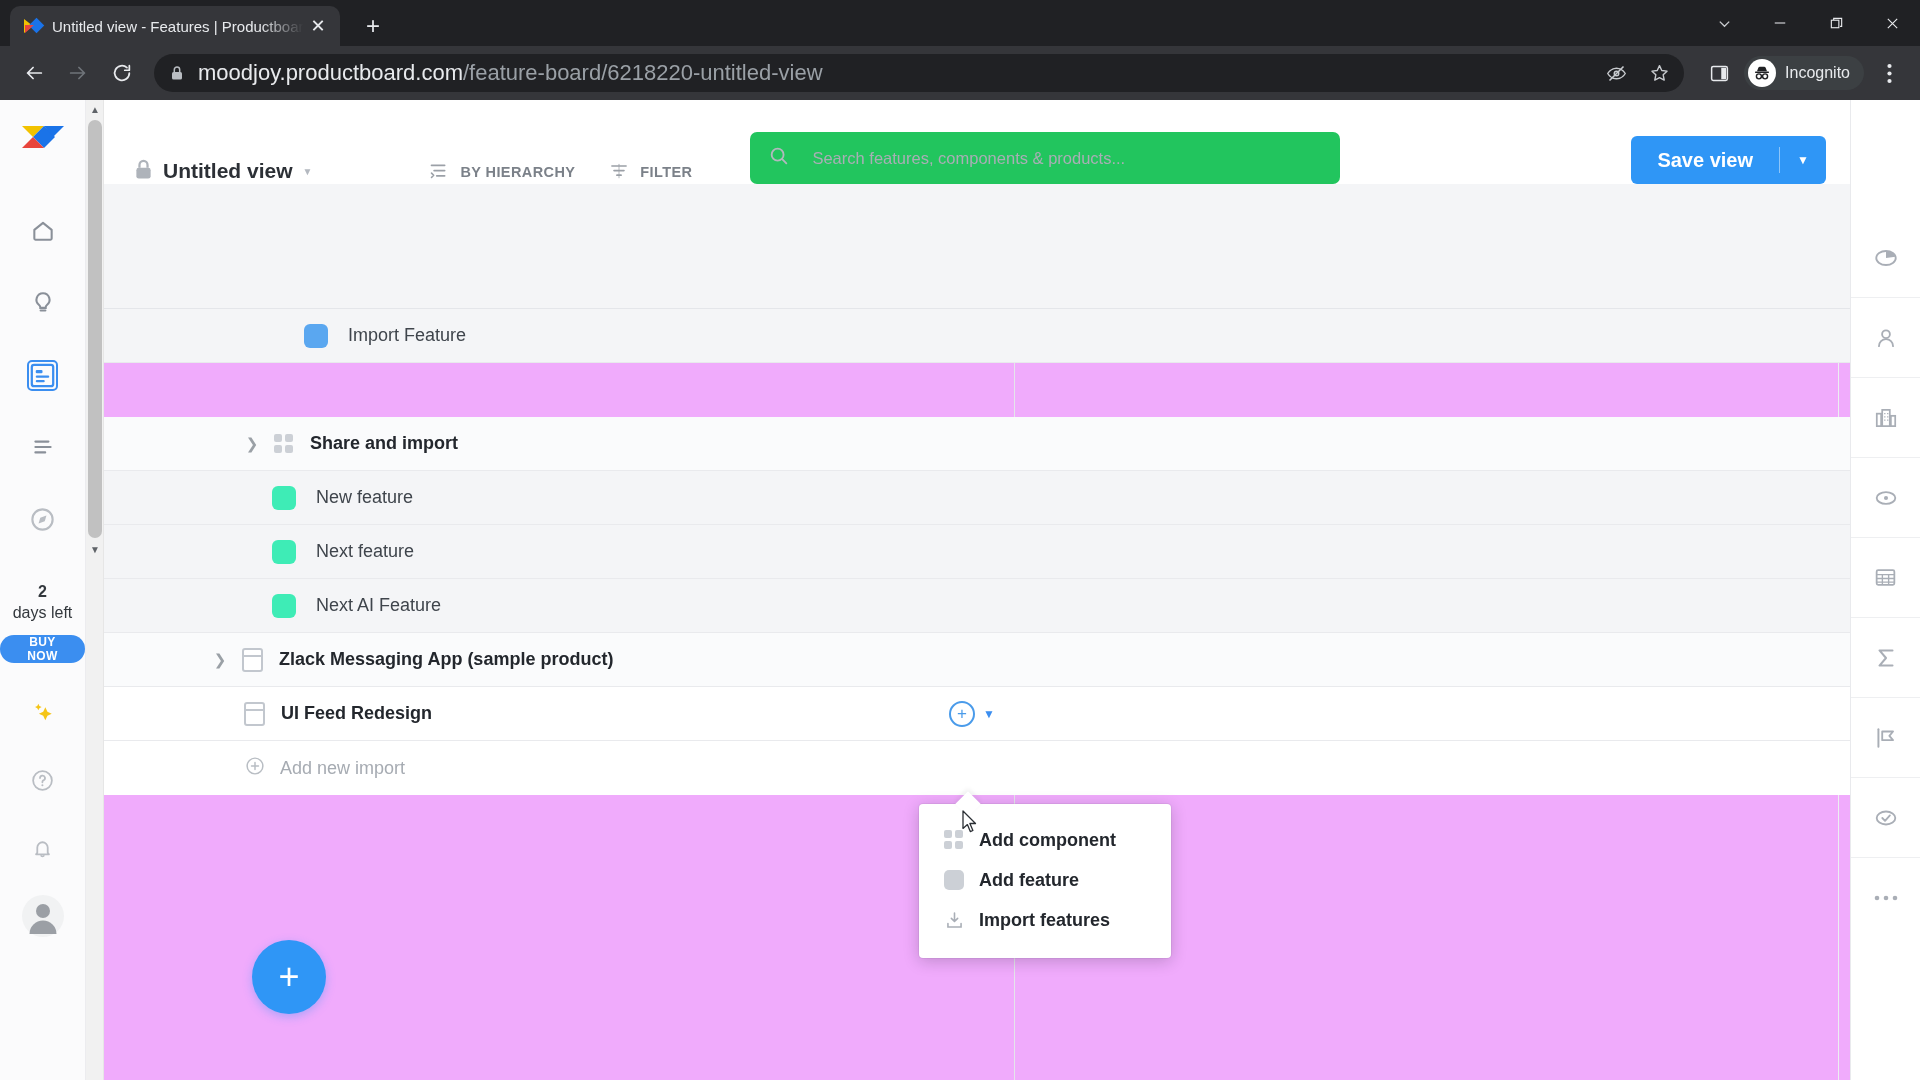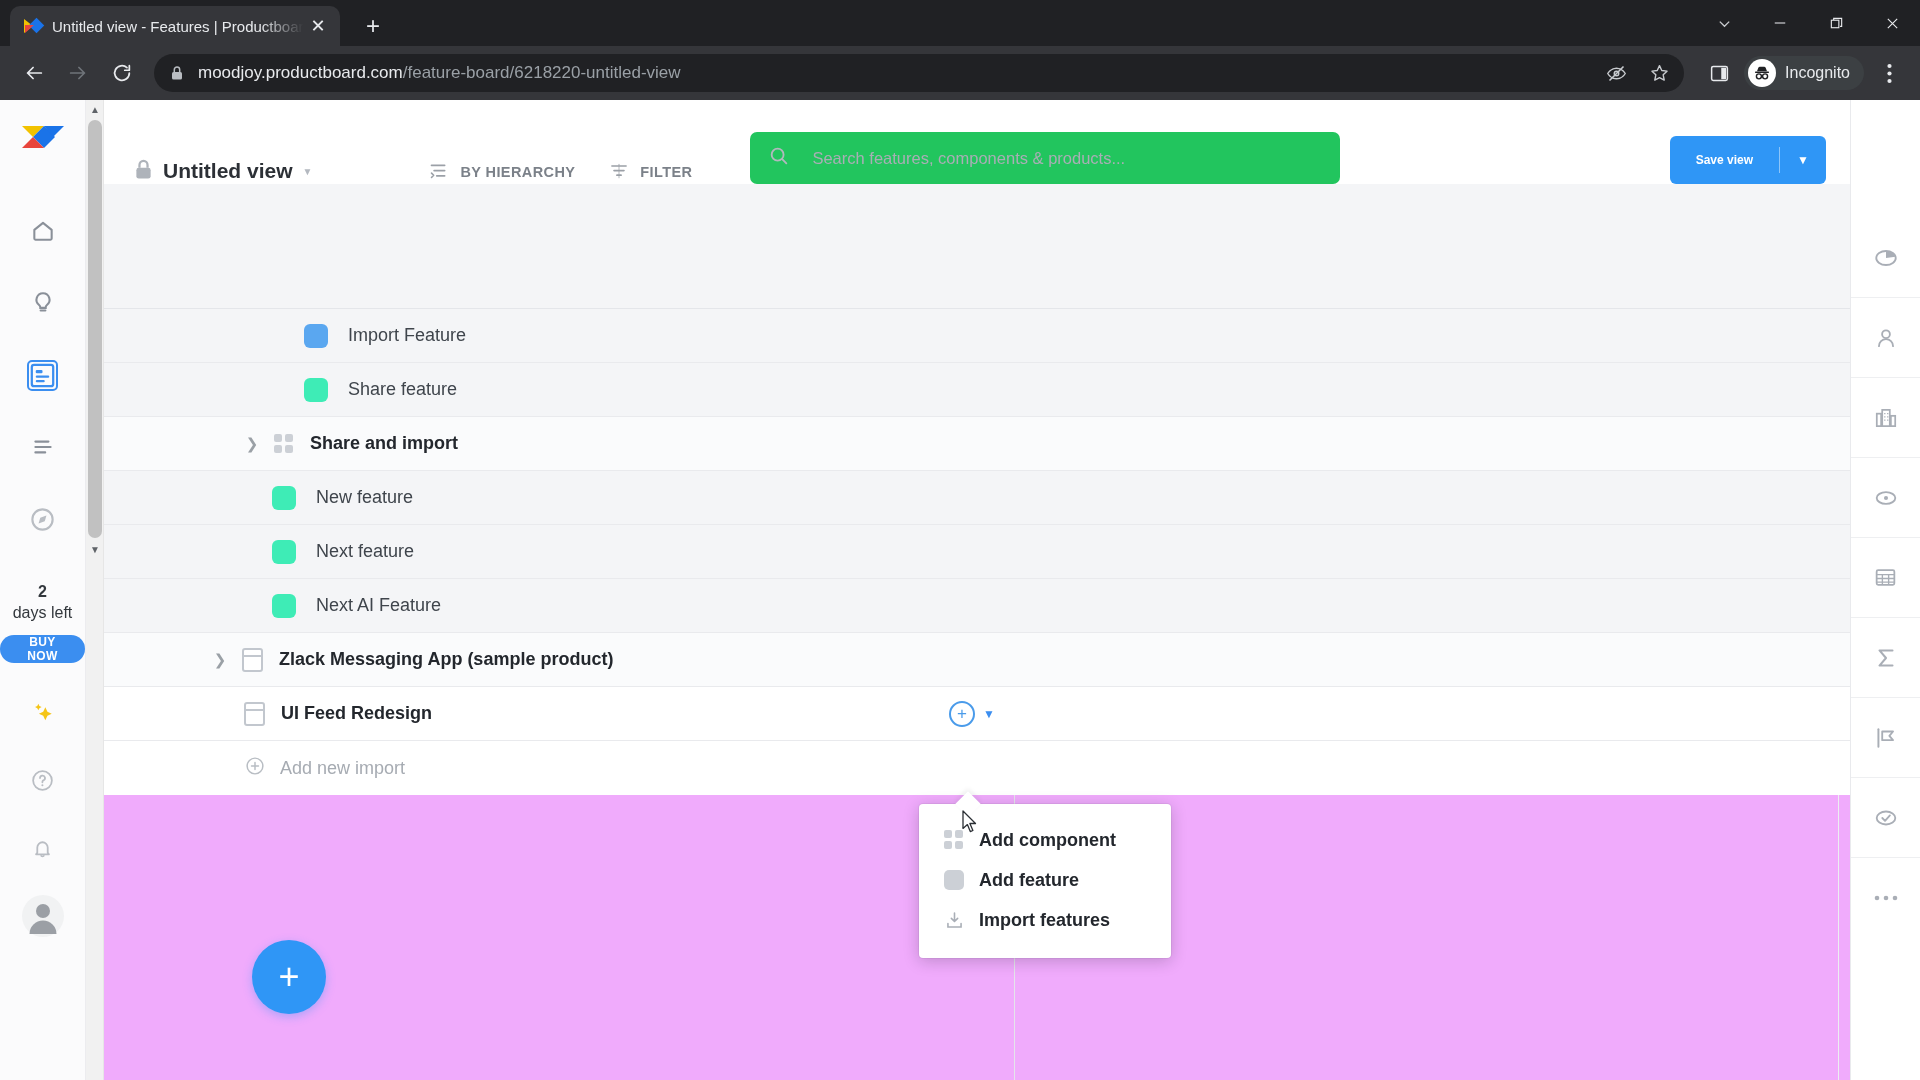--- a/index.html
+++ b/index.html
@@ -48,21 +48,21 @@
     height: 54px; background: #35363a;
     display:flex; align-items:center; padding: 0 12px;
   }
   .nav-btn { width: 44px; height: 44px; display:flex; align-items:center; justify-content:center; color:#e8eaed; }
   .omnibox {
     flex: 1 1 auto; height: 38px; background:#202124; border-radius: 20px;
     display:flex; align-items:center; padding: 0 16px; margin: 0 10px;
     position: relative;
   }
   .lock-icon { color:#9aa0a6; margin-right: 14px; display:flex; }
-  .url { font-size: 17px; white-space:nowrap; }
+  .url { font-size: 22px; white-space:nowrap; }
   .url .host { color:#e8eaed; }
   .url .path { color:#9aa0a6; }
   .omni-right { position:absolute; right: 14px; display:flex; align-items:center; gap: 22px; }
   .omni-right span { color:#c8cbcf; display:flex; }
   .tb-right { display:flex; align-items:center; gap: 6px; padding-left: 6px; }
   .tb-icon { width: 38px; height: 38px; display:flex; align-items:center; justify-content:center; color:#e8eaed; }
   .incognito-pill {
     display:flex; align-items:center; gap:9px; background:#3c4043; border-radius: 18px;
     height: 34px; padding: 0 14px 0 4px; color:#e8eaed; font-size: 16px;
   }
@@ -117,21 +117,21 @@
   }
   .searchbox input {
     border:none; background:transparent; outline:none; font-size:16.5px; color:#4a5057;
     font-family:"Liberation Sans", sans-serif; width:100%;
   }
   .searchbox input::placeholder { color:#a9aeb5; }
   .saveview {
     margin-left: auto; height: 48px; background:#2f96f6; border-radius: 6px;
     display:flex; align-items:center; color:#fff;
   }
-  .saveview .lbl { font-size: 12px; font-weight:700; padding: 0 26px; }
+  .saveview .lbl { font-size: 20px; font-weight:700; padding: 0 26px; }
   .saveview .div { width:1px; height: 26px; background: rgba(255,255,255,.45); }
   .saveview .dd { width: 46px; display:flex; align-items:center; justify-content:center; font-size:12px; }
 
   
   .board { flex:1 1 auto; position:relative; background:#f0abfc; overflow:hidden; }
   .vdivider { position:absolute; top:0; bottom:0; width:1px; background:#e4e6ea; }
 
   .row {
     position:absolute; left:0; right:0; display:flex; align-items:center;
     border-bottom:1px solid #e9eaed;
@@ -459,24 +459,20 @@
         <div class="vdivider" style="left:910px"></div>
         <div class="vdivider" style="left:1734px; background:#eceef1;"></div>
 
         <div class="row plain" style="top:0; height:125px; border-bottom:1px solid #e4e6ea;"></div>
 
         <div class="row plain" style="top:125px; height:54px;">
           <span class="swatch" style="margin-left:200px; background:#5aa7f0;"></span>
           <span class="rowlabel" style="margin-left:20px;">Import Feature</span>
         </div>
 
-        <div class="row plain" style="top:179px; height:54px;">
-          <span class="swatch" style="margin-left:200px; background:#3eecb6;"></span>
-          <span class="rowlabel" style="margin-left:20px;">Share feature</span>
-        </div>
 
         <div class="row alt" style="top:233px; height:54px;">
           <span class="chev" style="margin-left:140px;">❯</span>
           <span class="compicon" style="margin-left:14px;">
               <i></i>
               <i></i>
               <i></i>
               <i></i>
             </span>
           <span class="rowlabel bold" style="margin-left:16px;">Share and import</span>

